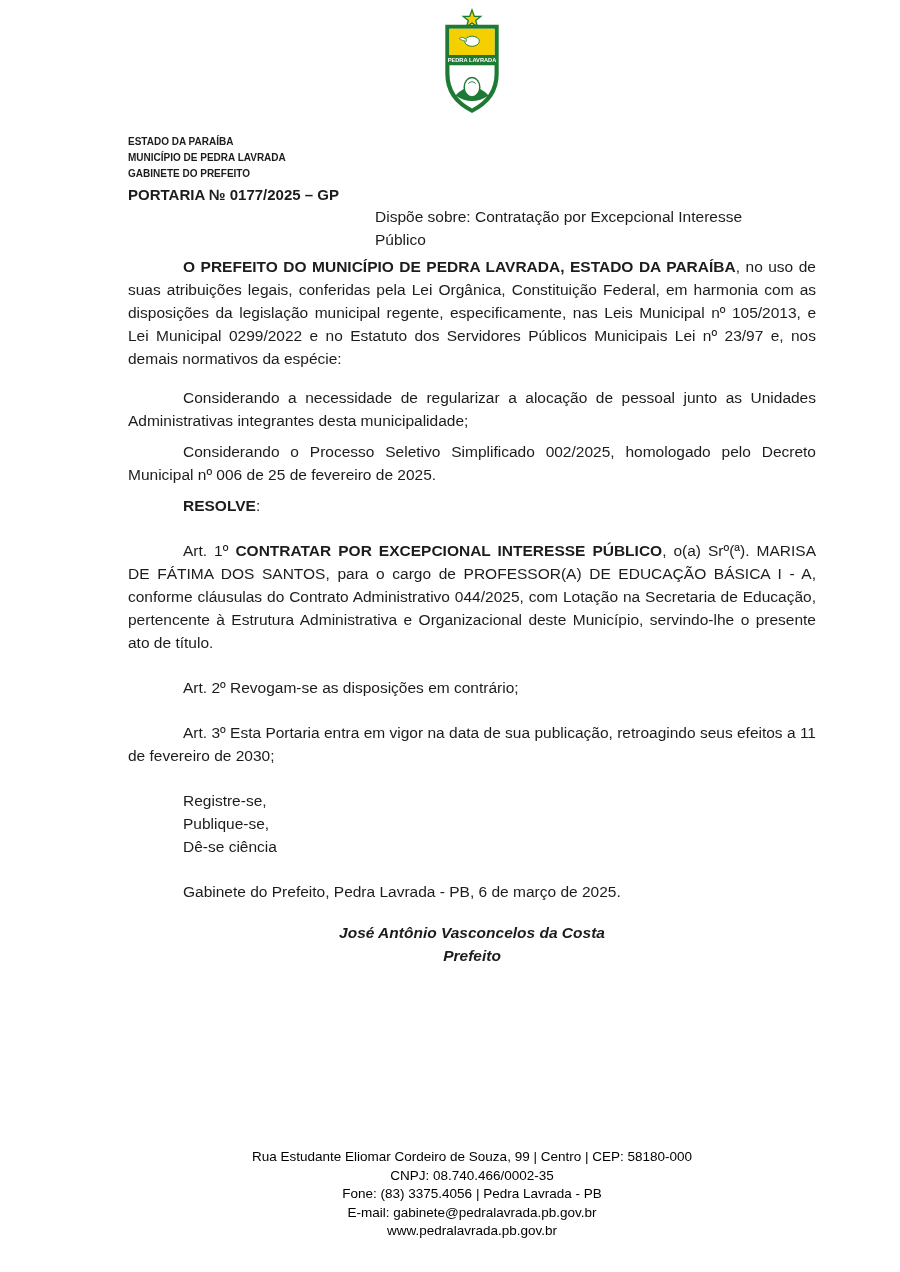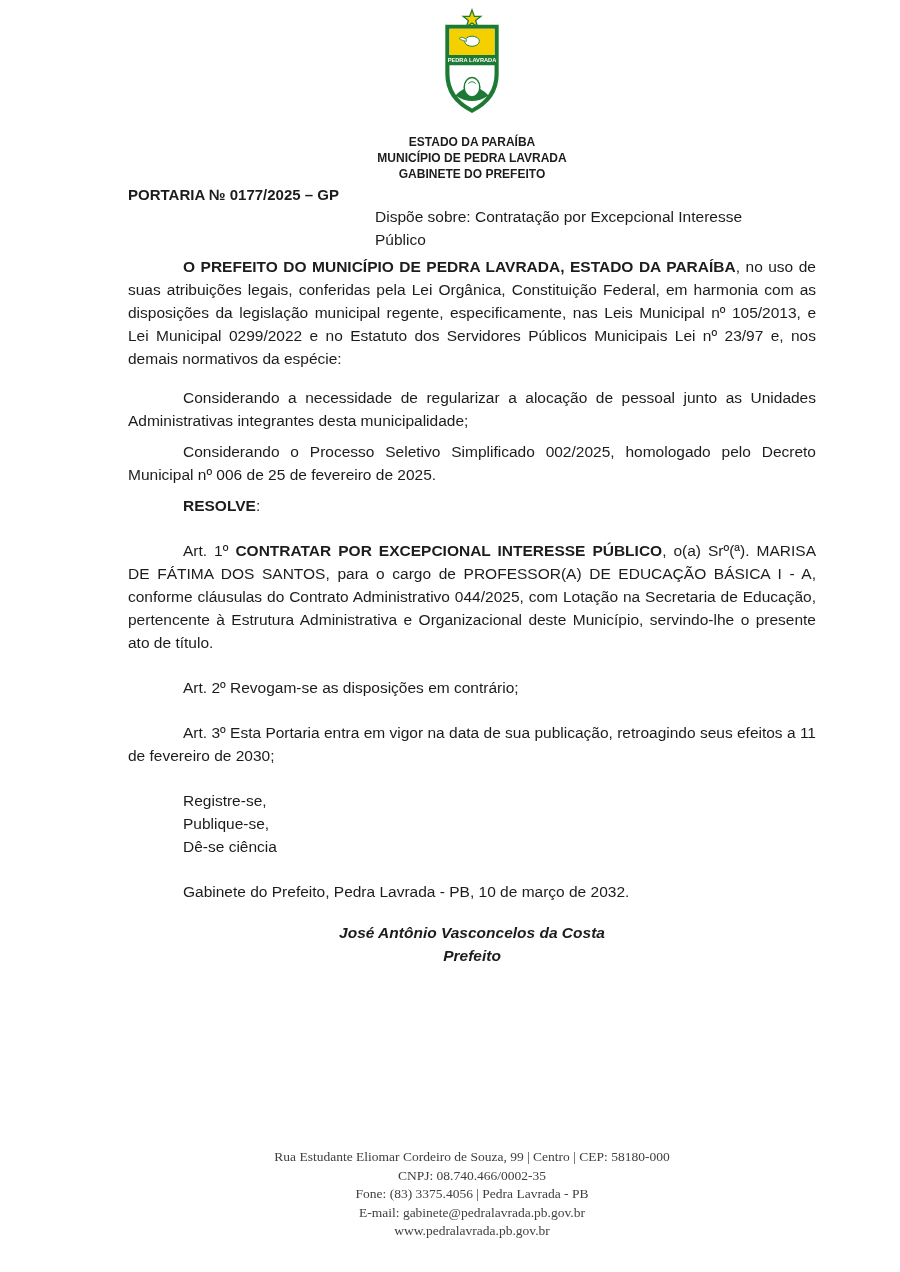--- a/index.html
+++ b/index.html
@@ -16,23 +16,22 @@
     position: absolute;
     left: 128px;
     top: 8px;
     width: 688px;
   }
   .emblem-wrap {
     text-align: center;
     margin-bottom: 4px;
   }
   .header-line {
-    text-align: center;
     font-weight: bold;
-    font-size: 12px;
+    font-size: 10px;
     line-height: 16px;
   }
   .doc-title {
     font-weight: bold;
     font-size: 15px;
     line-height: 20px;
     margin-top: 3px;
   }
   .epigraph {
     margin-left: 247px;
@@ -67,24 +66,24 @@
     font-size: 15.5px;
     line-height: 23px;
     margin-top: 16px;
   }
   .footer {
     position: absolute;
     left: 128px;
     top: 1148px;
     width: 688px;
     text-align: center;
-    font-family: Liberation Serif, serif;
+    font-family: Liberation Sans, sans-serif;
     font-size: 13.5px;
     line-height: 18.6px;
-    color: #404040;
+    color: #000000;
   }
   b, strong { font-weight: bold; }
 </style>
 </head>
 <body>
 
 <div class="page">
   <div class="content">
 
     <div class="emblem-wrap">
@@ -134,21 +133,21 @@
     <p class="para">Art. 2º Revogam-se as disposições em contrário;</p>
 
     <p class="para">Art. 3º Esta Portaria entra em vigor na data de sua publicação, retroagindo seus efeitos a 11 de fevereiro de 2030;</p>
 
     <div class="closing-lines">
       <div class="closing-line">Registre-se,</div>
       <div class="closing-line">Publique-se,</div>
       <div class="closing-line">Dê-se ciência</div>
     </div>
 
-    <p class="place-date">Gabinete do Prefeito, Pedra Lavrada - PB, 10 de março de 2032.</p>
+    <p class="place-date">Gabinete do Prefeito, Pedra Lavrada - PB, 6 de março de 2025.</p>
 
     <div class="signature">
       <div>José Antônio Vasconcelos da Costa</div>
       <div>Prefeito</div>
     </div>
 
   </div>
 
   <div class="footer">
     <div>Rua Estudante Eliomar Cordeiro de Souza, 99 | Centro | CEP: 58180-000</div>

